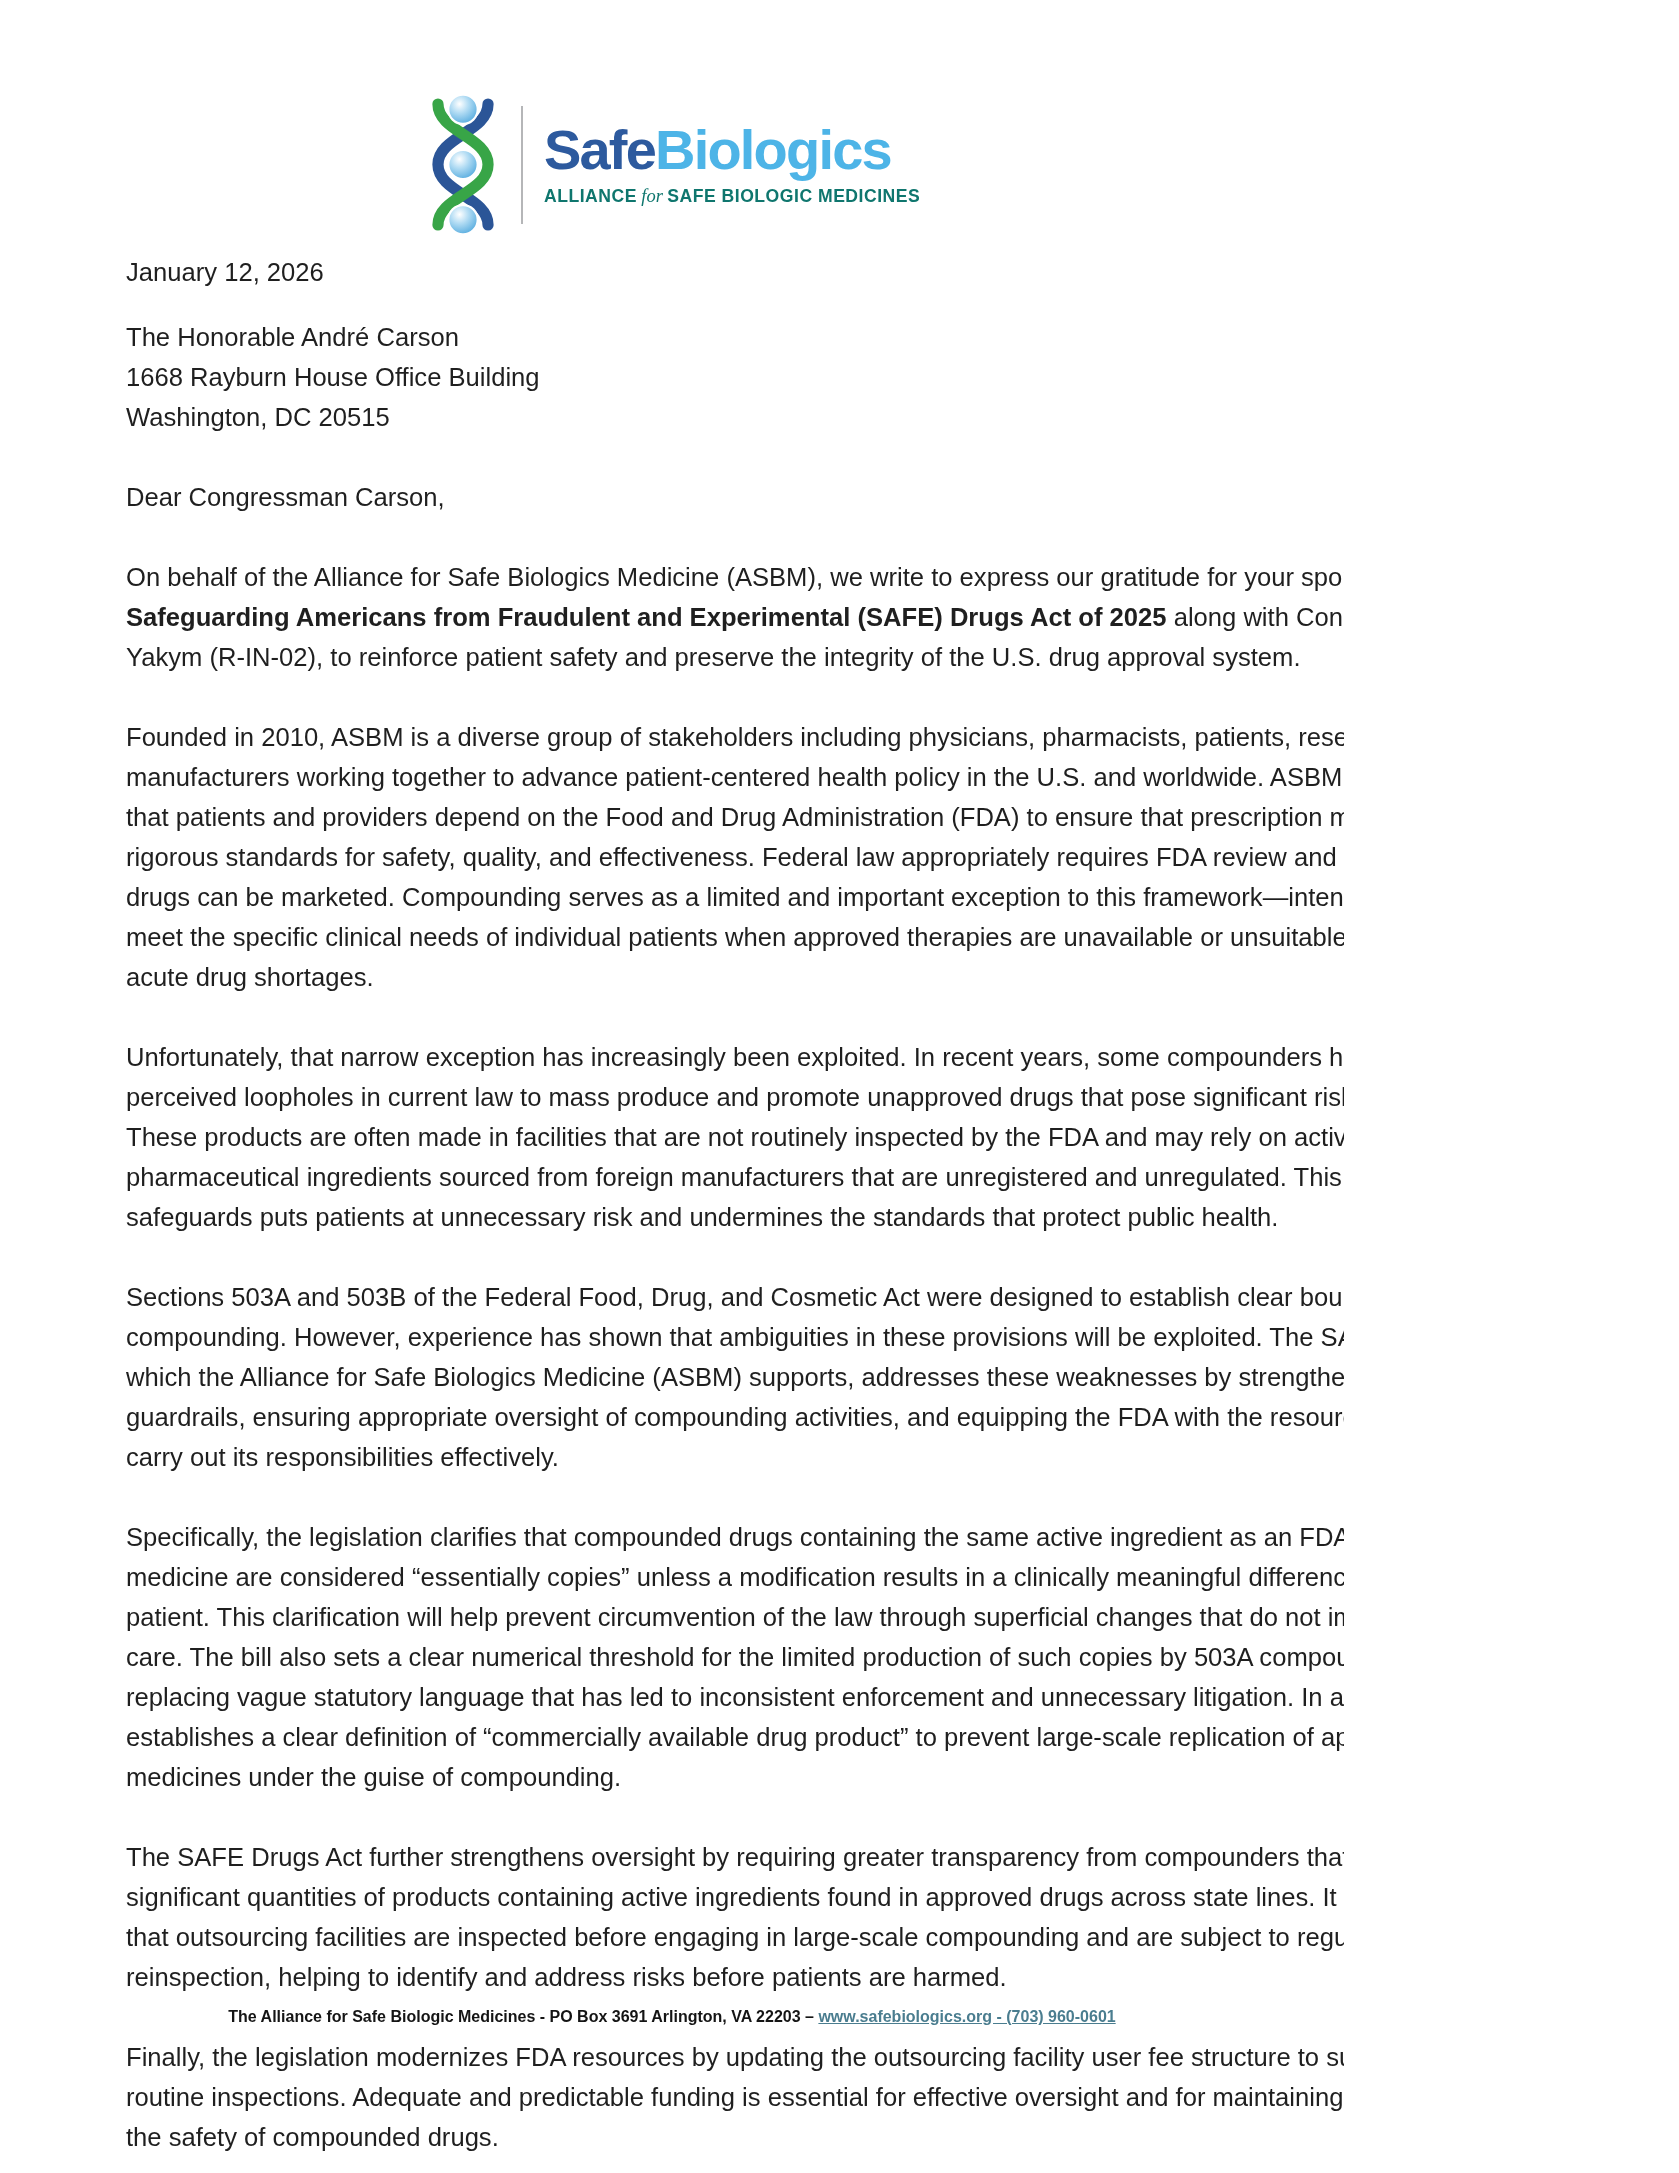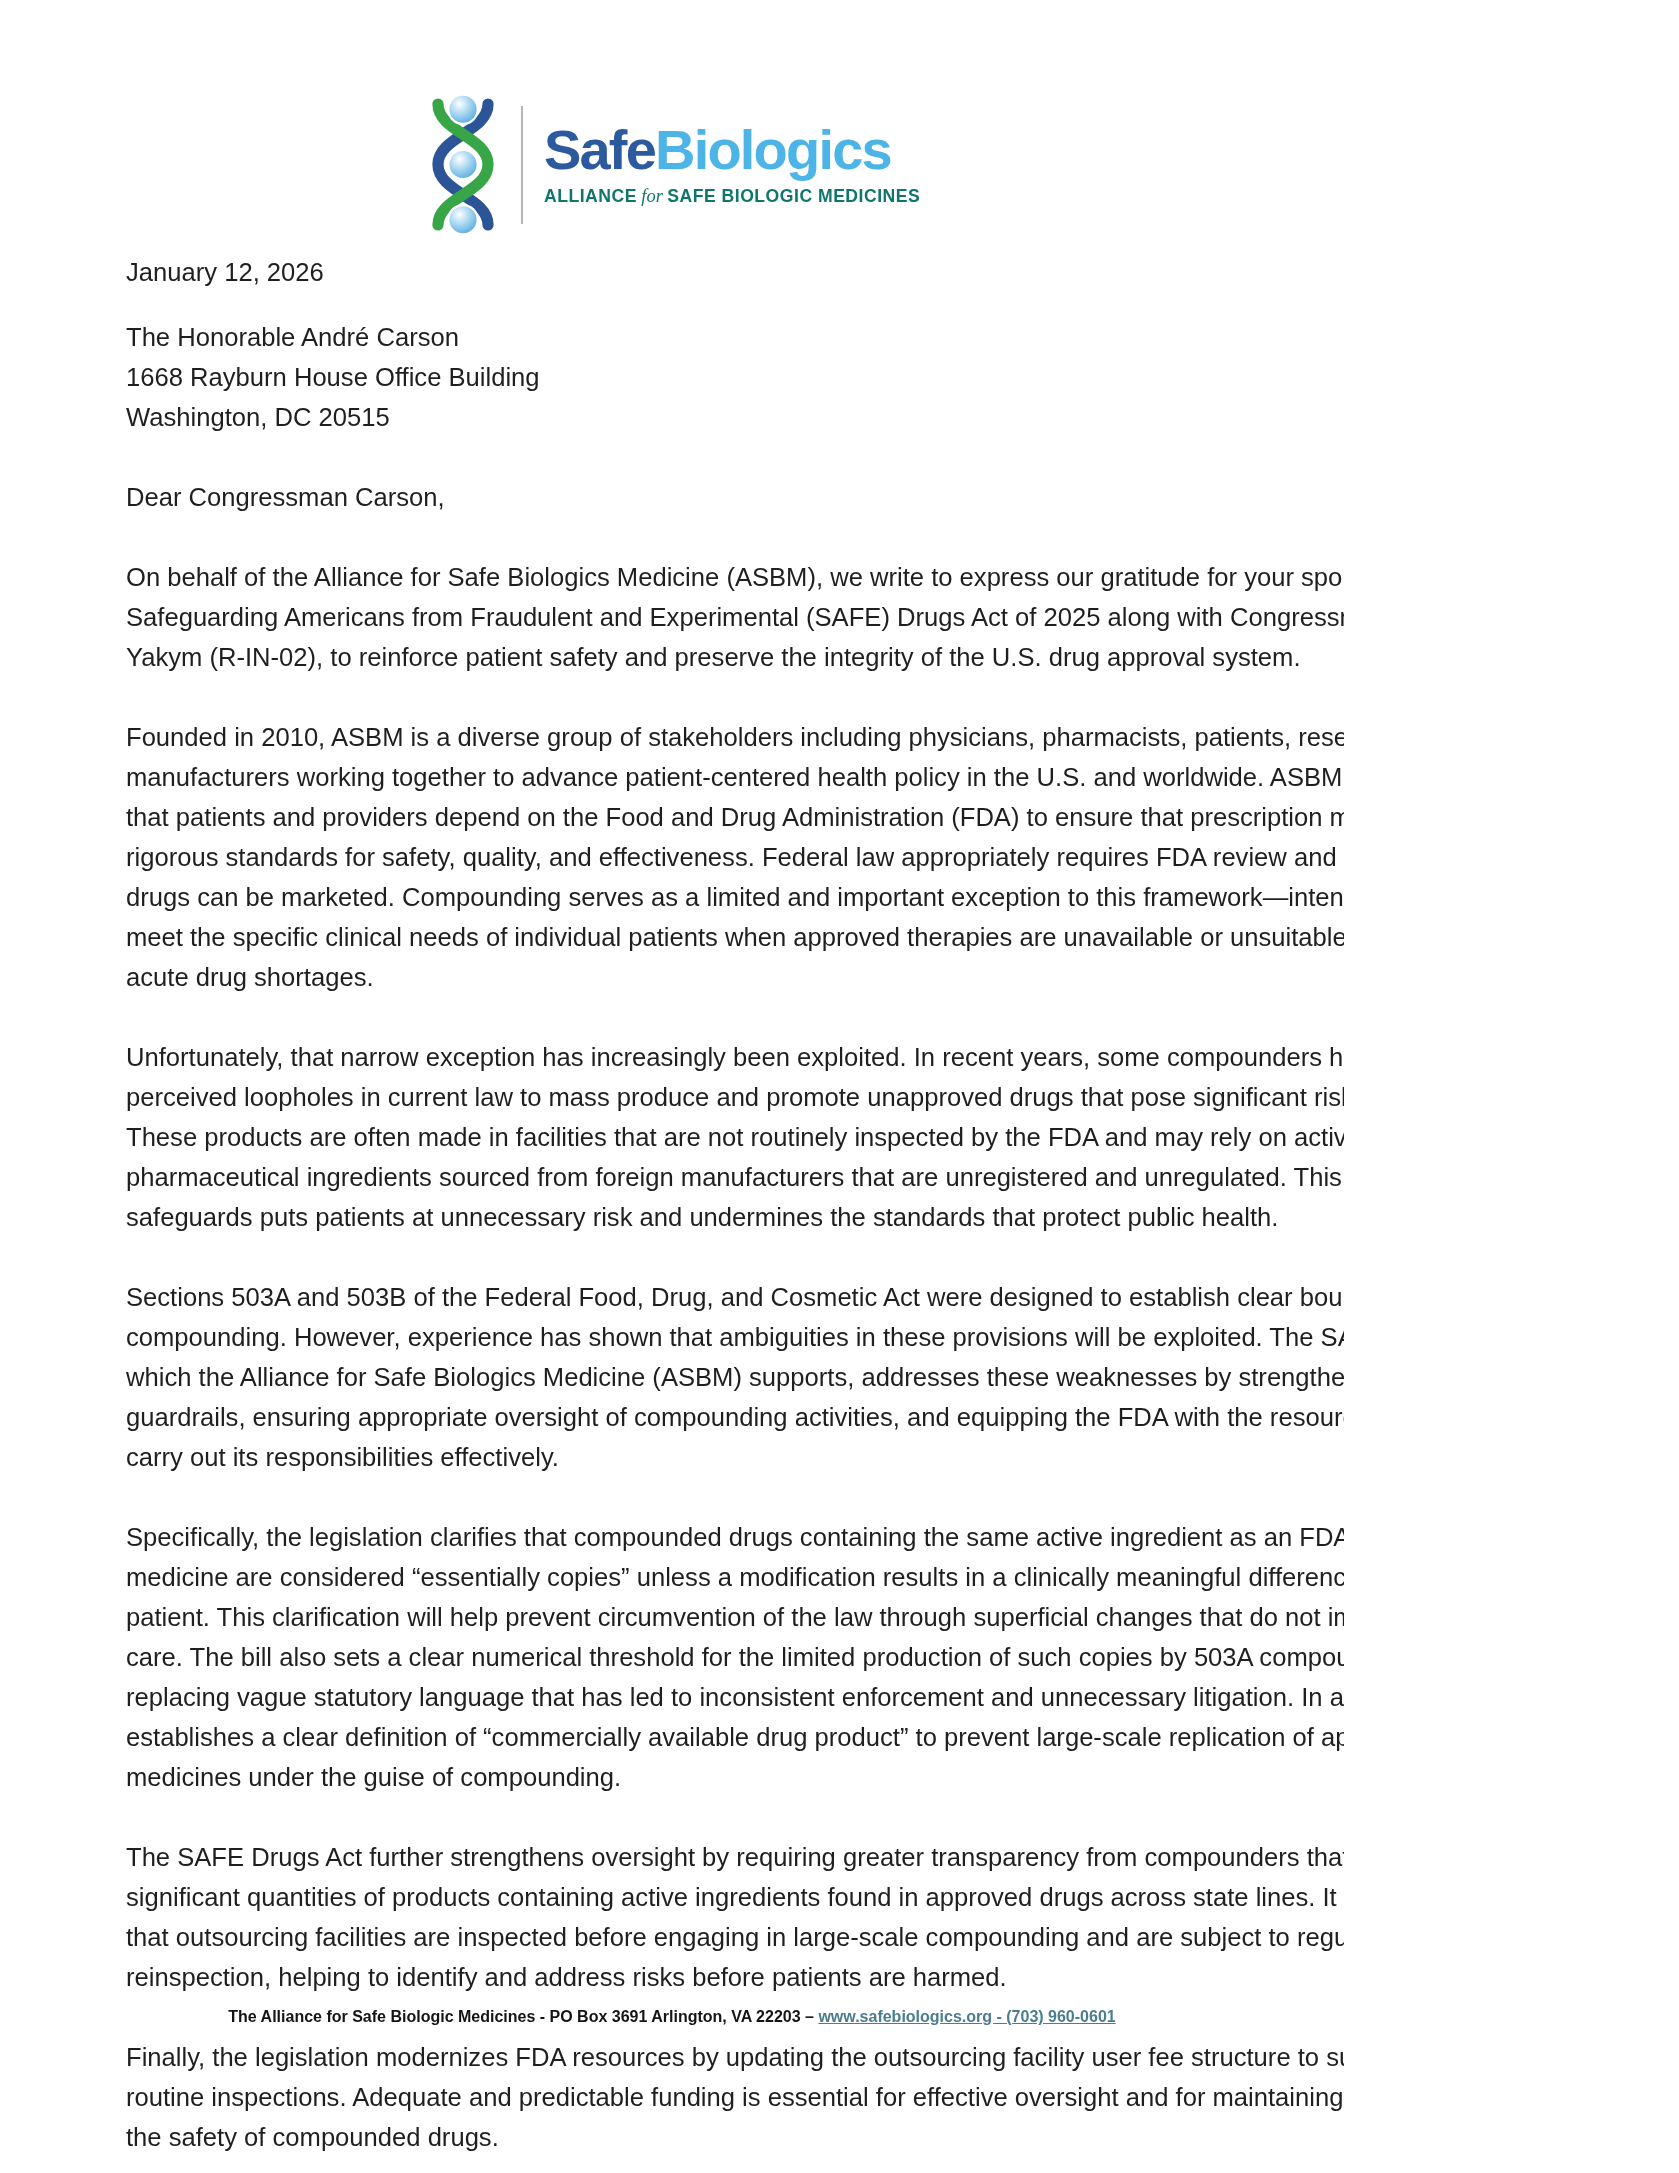--- a/index.html
+++ b/index.html
@@ -34,21 +34,21 @@
 
   
   .content {
     position:absolute; top:252px; left:126px; width:1398px;
     font-size:25.6px; line-height:40px;
   }
   .content p { margin:0 0 40px 0; }
   .date { margin-bottom:25px !important; }
   .address p { margin:0 !important; }
   .address { margin-bottom:40px; }
-  .para strong { font-weight:normal; }
+  .para strong { font-weight:bold; }
 
   
   .footer {
     position:absolute; top:2008px; left:0; width:100%;
     text-align:center; font-size:16px; font-weight:bold; color:#141414;
   }
   .footer a { color:#4a7d8f; text-decoration:underline; cursor:pointer; }
 </style>
 </head>
 <body>

